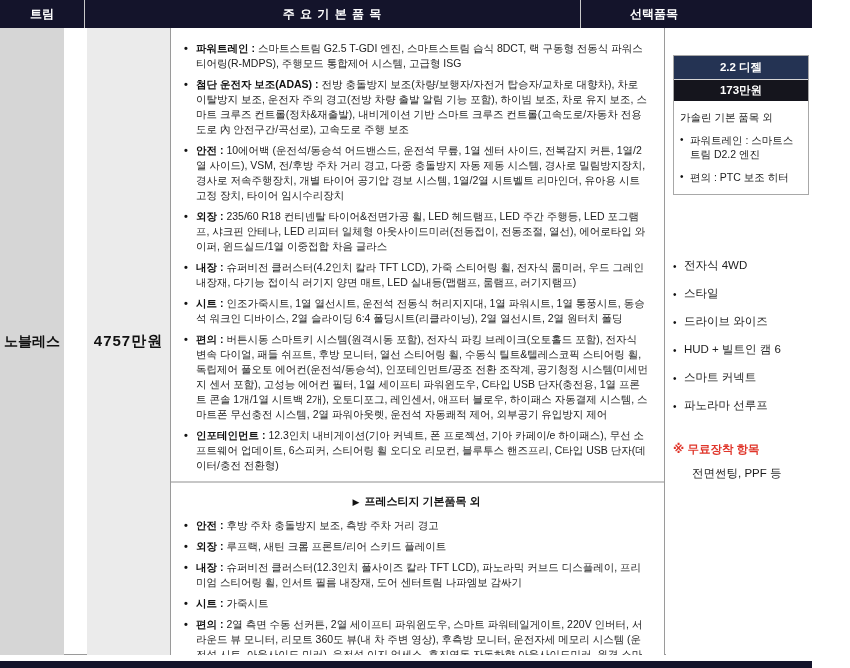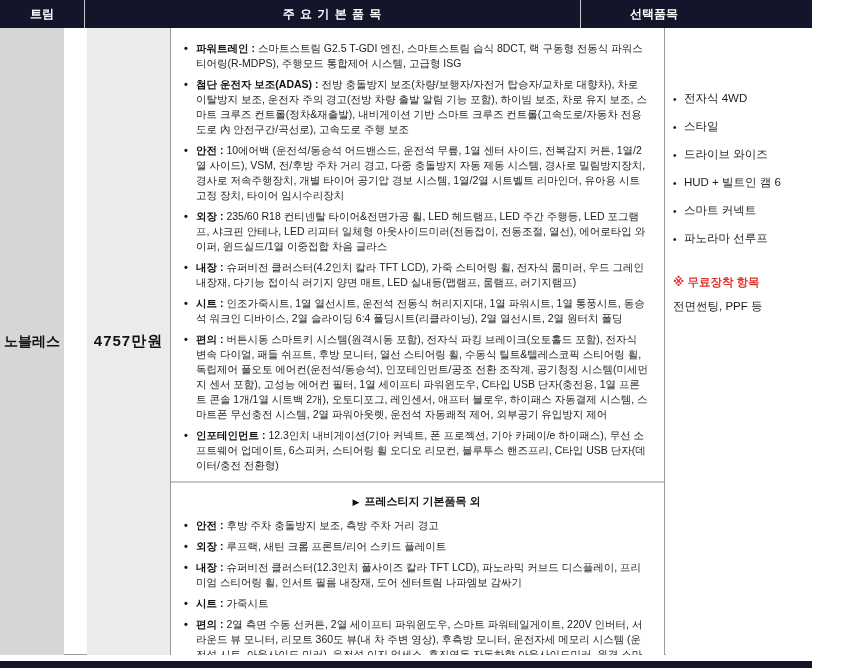--- a/index.html
+++ b/index.html
@@ -85,21 +85,21 @@
   .bi::before{content:"\2022";position:absolute;left:0;top:0;font-size:10px;color:#111;}
   .bi .flabel{font-weight:normal;color:#222;}
 
   ul.pkg-list{list-style:none;margin-top:64px;}
   .pkg{
     position:relative;padding-left:11px;margin-bottom:15px;
     font-size:11.5px;line-height:13px;color:#222;
   }
   .pkg::before{content:"\2022";position:absolute;left:0;top:1px;font-size:10px;color:#111;}
   .free-note{margin-top:30px;font-size:11.5px;font-weight:bold;color:var(--free-note-color);}
-  .free-items{margin-top:9px;font-size:11.5px;color:#1d1d1d;}
+  .free-items{margin-top:9px;font-size:11.5px;color:#1d1d1d;margin-left:19px;}
 
   
   .bottom-bar{position:absolute;left:0;top:661px;width:812px;height:7px;background:var(--header-bg);}
 </style>
 </head>
 <body>
 
 <div class="stage">
 
   <div class="header-row">
@@ -148,20 +148,33 @@
           <li class="fi"><span class="flabel">내장 :</span><span>슈퍼비전 클러스터(12.3인치 풀사이즈 칼라 TFT LCD), 파노라믹 커브드 디스플레이, 프리미엄 스티어링 휠, 인서트 필름 내장재, 도어 센터트림 나파엠보 감싸기</span></li>
 
           <li class="fi"><span class="flabel">시트 :</span><span>가죽시트</span></li>
 
           <li class="fi"><span class="flabel">편의 :</span><span>2열 측면 수동 선커튼, 2열 세이프티 파워윈도우, 스마트 파워테일게이트, 220V 인버터, 서라운드 뷰 모니터, 리모트 360도 뷰(내 차 주변 영상), 후측방 모니터, 운전자세 메모리 시스템 (운전석 시트, 아웃사이드 미러), 운전석 이지 억세스, 후진연동 자동하향 아웃사이드미러, 원격 스마트 주차 보조</span></li>
         </ul>
     </div>
 
     <div class="opt-cell">
 
+      <div class="diesel-box">
+        <div class="diesel-title">2.2 디젤</div>
+        <div class="diesel-price">173만원</div>
+        <div class="diesel-body">
+          <div class="diesel-note">가솔린 기본 품목 외</div>
+          <ul class="box-list">
+
+              <li class="bi"><span class="flabel">파워트레인 :</span><span>스마트스트림 D2.2 엔진</span></li>
+
+              <li class="bi"><span class="flabel">편의 :</span><span>PTC 보조 히터</span></li>
+            </ul>
+        </div>
+      </div>
 
       <ul class="pkg-list">
 
           <li class="pkg">전자식 4WD</li>
 
           <li class="pkg">스타일</li>
 
           <li class="pkg">드라이브 와이즈</li>
 
           <li class="pkg">HUD + 빌트인 캠 6</li>

